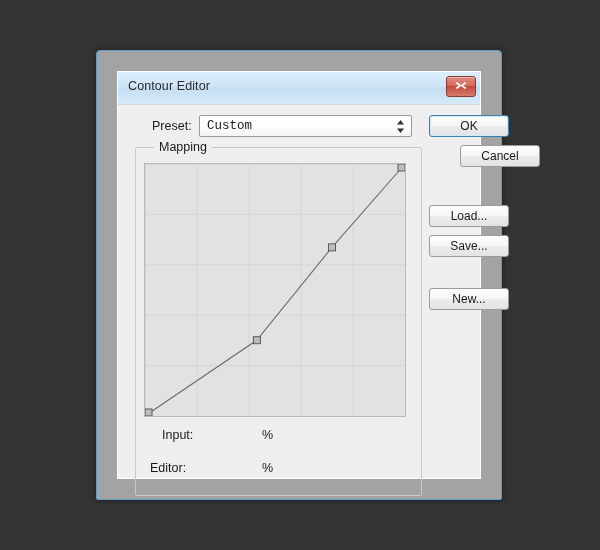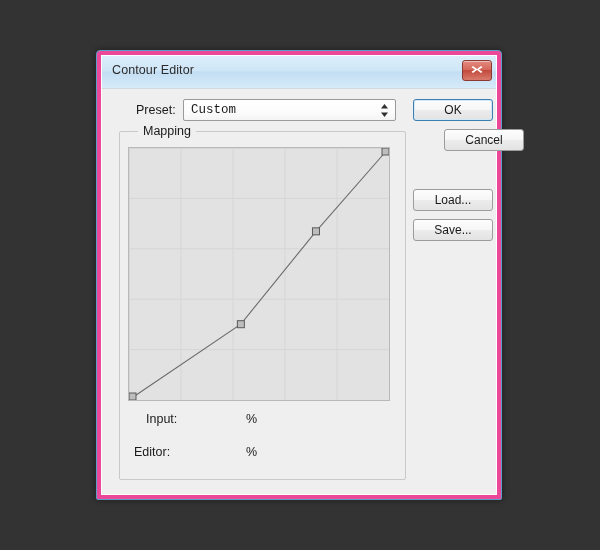--- a/index.html
+++ b/index.html
@@ -16,24 +16,24 @@
   }
 
   
   #dialog-window {
     position: absolute;
     left: 96px;
     top: 50px;
     width: 406px;
     height: 450px;
     box-sizing: border-box;
-    background: #ec4899;
+    background: #a3a3a3;
     border: 1px solid #5a9ec9;
     border-radius: 4px 4px 2px 2px;
-    padding: 4px;
+    padding: 20px;
     box-shadow: 0 0 6px rgba(0,0,0,0.45);
   }
   #dialog-inner {
     position: relative;
     width: 100%;
     height: 100%;
     background: #efefef;
     box-sizing: border-box;
     border: 1px solid #ffffff;
   }
@@ -266,16 +266,17 @@
           <span class="readout-label" id="output-label">Editor:</span>
           <span class="readout-value"></span>
           <span class="readout-unit">%</span>
         </div>
       </div>
 
       <div class="dlg-button focused" id="btn-ok">OK</div>
       <div class="dlg-button" id="btn-cancel">Cancel</div>
       <div class="dlg-button" id="btn-save">Save...</div>
       <div class="dlg-button" id="btn-load">Load...</div>
+      <div class="dlg-button" id="btn-new">New...</div>
 
     </div>
   </div>
 </div>
 
 </body></html>

